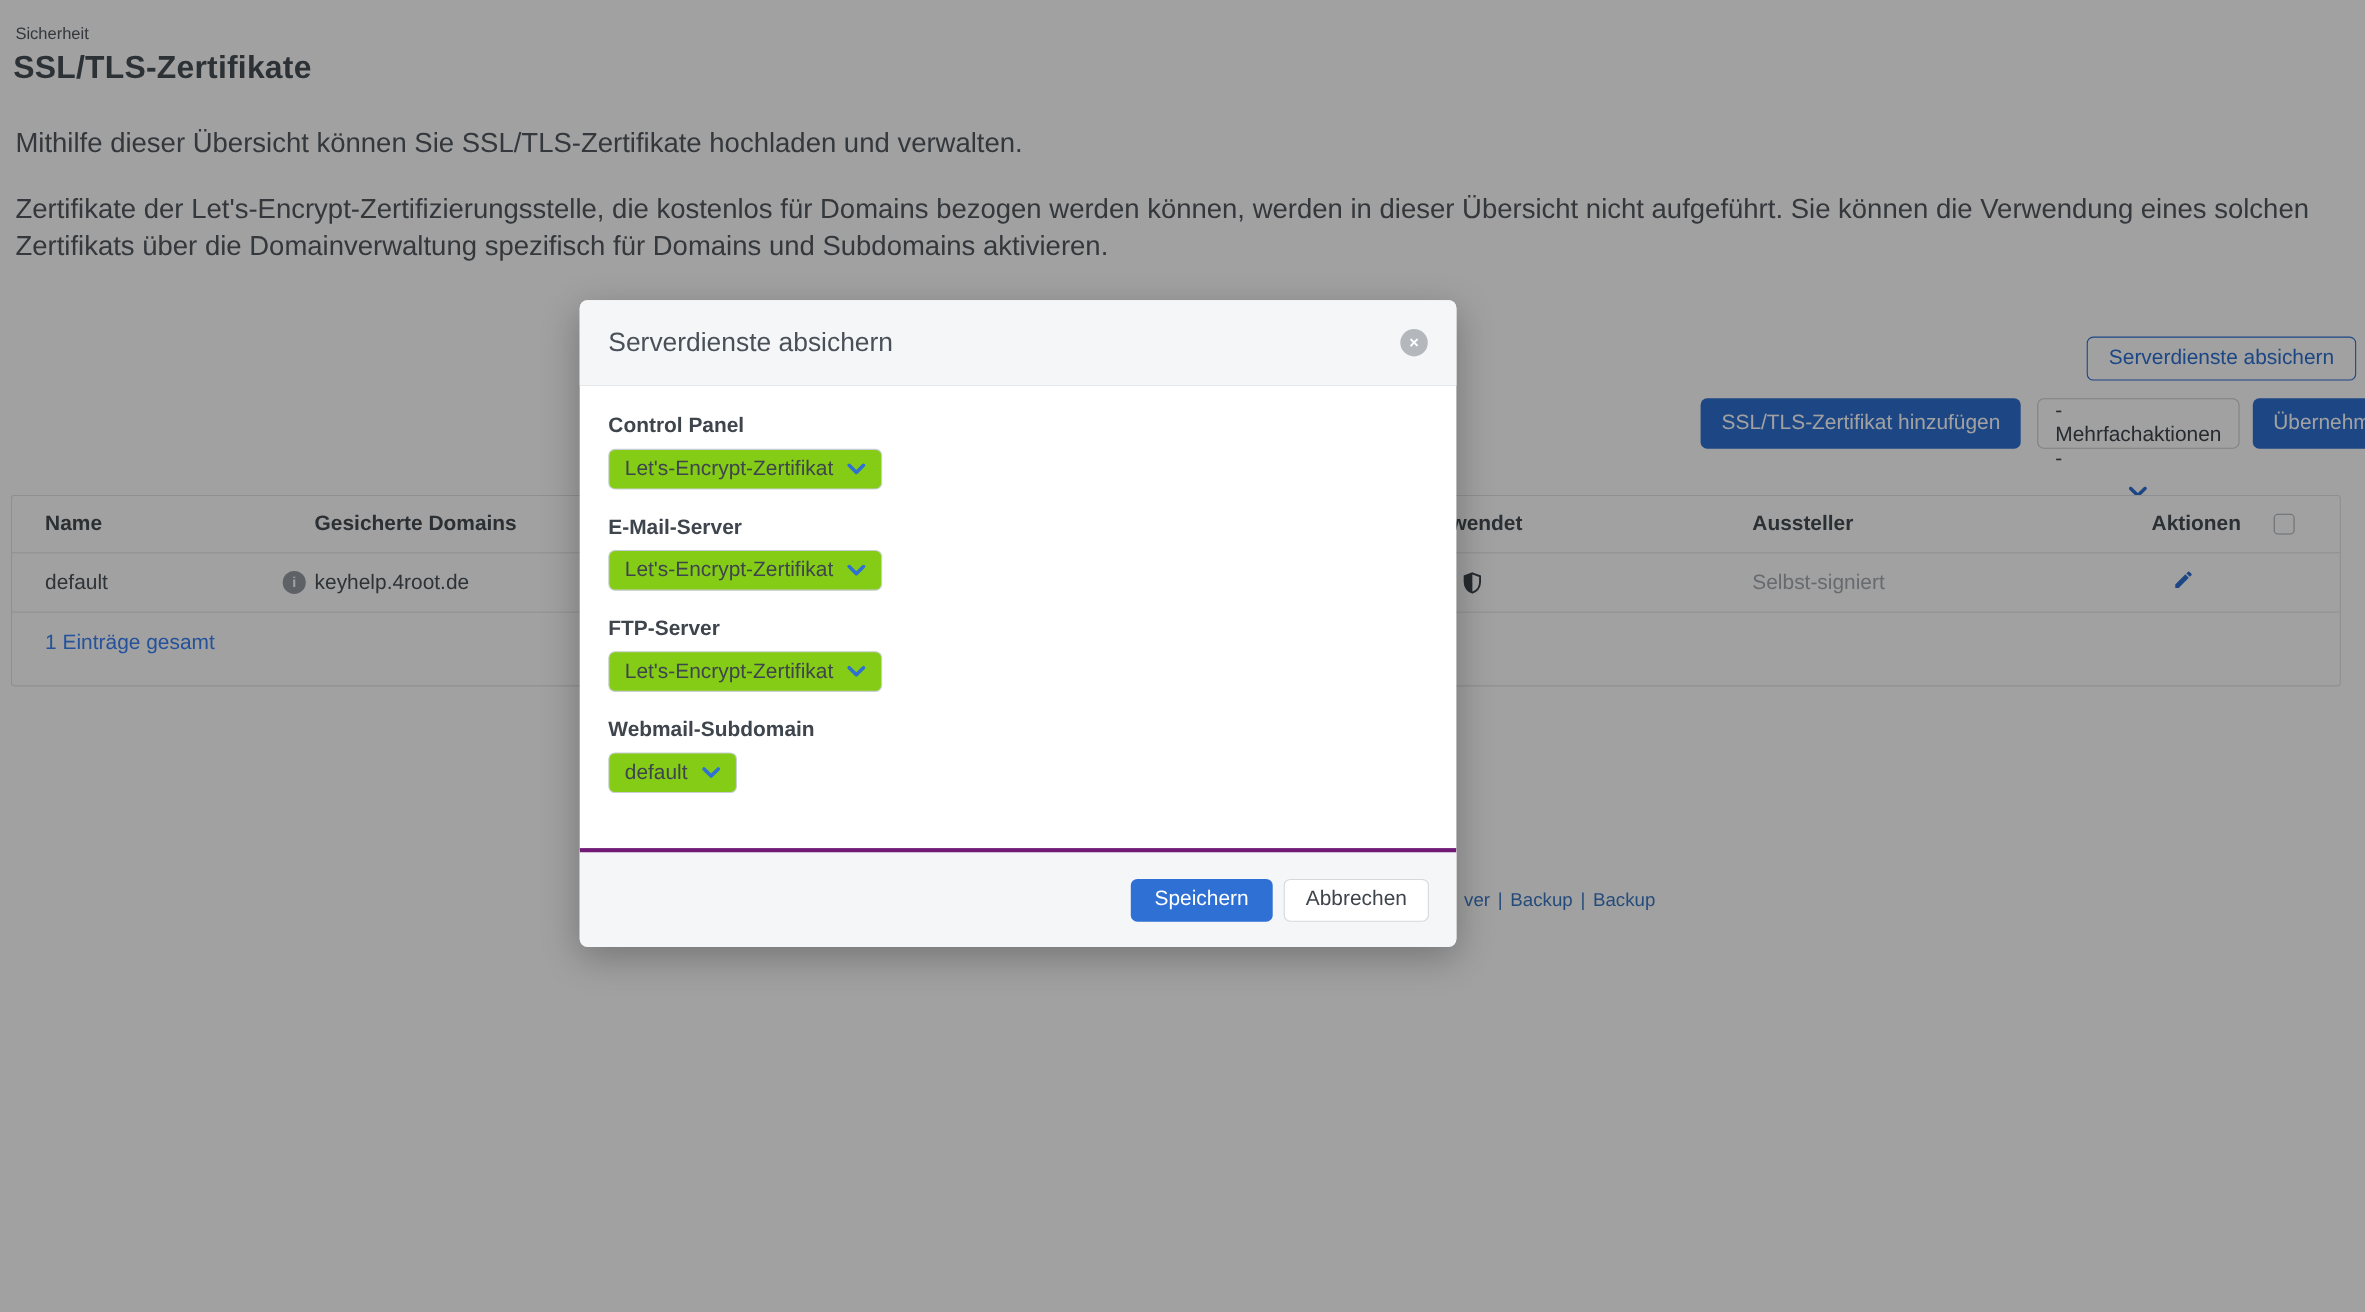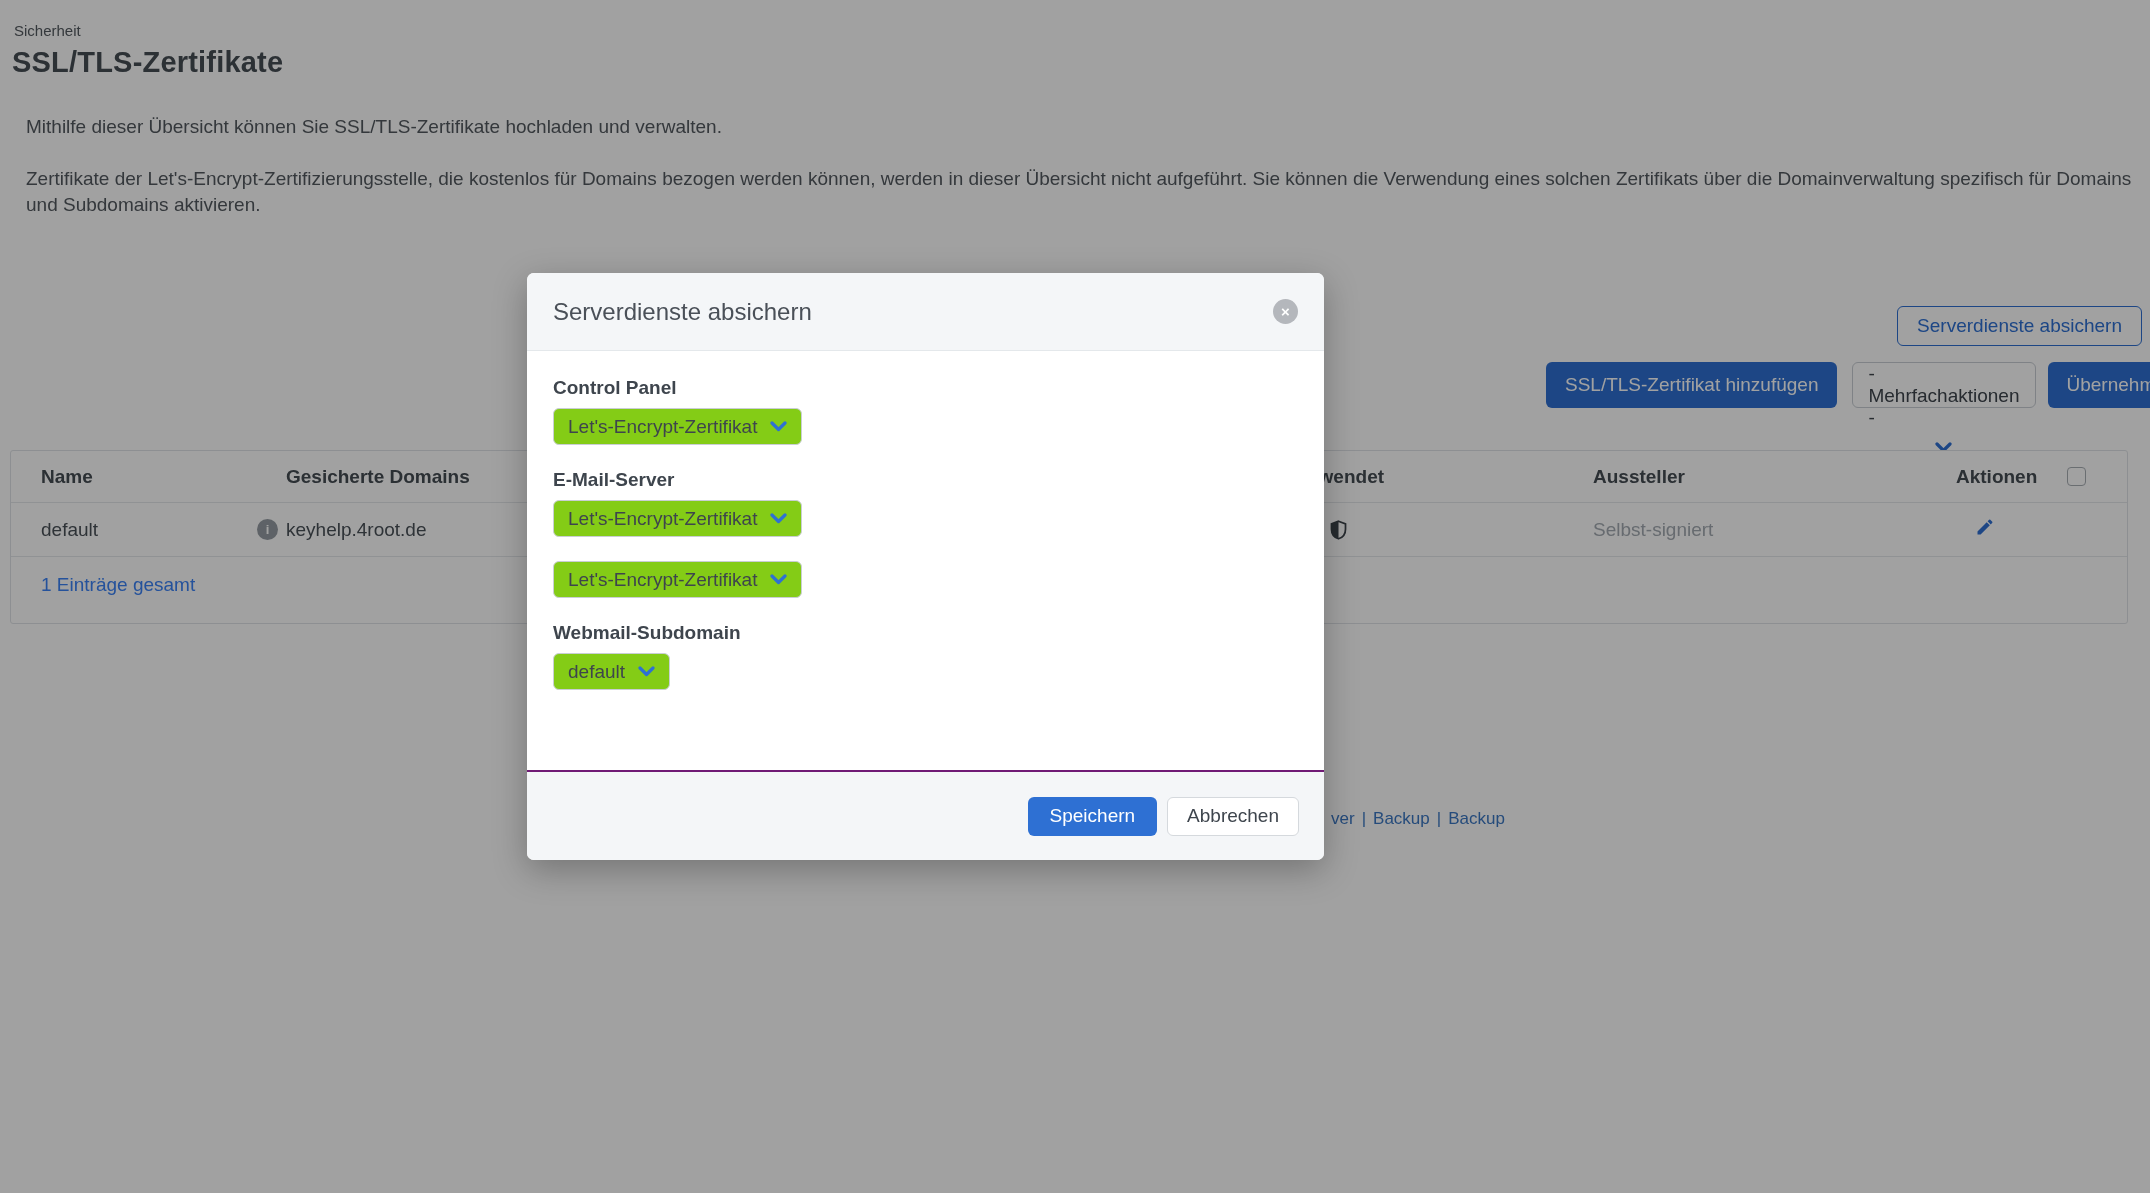--- a/index.html
+++ b/index.html
@@ -4,21 +4,21 @@
 <style>
   * { box-sizing: border-box; }
   html, body { margin: 0; padding: 0; }
   body { font-family: "Liberation Sans", sans-serif; background: #ffffff; }
 
   .screen { position: relative; width: 2150px; height: 1193px; background: #ffffff; overflow: hidden; }
 
   
   .breadcrumb { position: absolute; left: 14px; top: 22px; font-size: 15px; color: #53595f; cursor: pointer; }
   .page-title { position: absolute; left: 12px; top: 46px; margin: 0; font-size: 29px; font-weight: 700; color: #474e55; letter-spacing: .2px; }
-  .intro { position: absolute; left: 14px; top: 114px; right: 16px; font-size: 19px; color: #53595f; line-height: 1.33; margin-left: 12px; }
+  .intro { position: absolute; left: 14px; top: 114px; right: 16px; font-size: 25px; color: #53595f; line-height: 1.33; }
   .intro p { margin: 0 0 27px 0; }
 
   .btn { font-family: inherit; cursor: pointer; display: inline-flex; align-items: center; justify-content: center; white-space: nowrap; }
   .btn-outline { position: absolute; top: 306px; right: 8px; height: 40px; padding: 0 19px; font-size: 19px;
                  color: #2e70d3; background: #ffffff; border: 1px solid #2e70d3; border-radius: 6px; }
 
   .toolbar-row { position: absolute; left: 1546px; top: 362px; height: 46px; display: flex; align-items: stretch; }
   .btn-primary-lg { height: 46px; padding: 0 19px; font-size: 19px; color: #ffffff; background: #2e70d3; border: none; border-radius: 6px; }
   .add-btn { margin-right: 15px; }
   .bulk-select { height: 46px; display: inline-flex; align-items: center; gap: 13px; padding: 0 15px;
@@ -62,21 +62,21 @@
                   border-radius: 7px 7px 0 0; display: flex; align-items: center; justify-content: space-between; padding: 0 26px; }
   .modal-title { font-size: 24px; font-weight: 400; color: #4a5058; }
   .modal-close { width: 25px; height: 25px; border-radius: 50%; background: #b4b7bc; color: #ffffff; border: none;
                  font-size: 15px; font-weight: 700; line-height: 1; display: flex; align-items: center; justify-content: center;
                  cursor: pointer; padding: 0; }
   .modal-body { flex: 1; padding: 26px; }
   .form-label { font-size: 19px; font-weight: 700; color: #3e454d; margin-bottom: 9px; }
   .select-box { display: inline-flex; align-items: center; gap: 13px; height: 37px; padding: 0 14px;
                 border: 1px solid #c9ced4; border-radius: 6px; background: #84cc16;
                 font-size: 19px; color: #3e454d; cursor: pointer; margin-bottom: 24px; }
-  .modal-footer { height: 90px; flex: 0 0 90px; background: #f4f6f8; border-top: 2px solid #701a75;
+  .modal-footer { height: 90px; flex: 0 0 90px; background: #f4f6f8; border-top: 4px solid #701a75;
                   border-radius: 0 0 7px 7px; display: flex; align-items: center; justify-content: flex-end;
                   gap: 10px; padding: 0 25px; }
   .btn-save { height: 39px; padding: 0 22px; font-size: 19px; color: #ffffff; background: #2e70d3; border: none; border-radius: 6px; }
   .btn-cancel { height: 39px; padding: 0 19px; font-size: 19px; color: #3e454d; background: #ffffff; border: 1px solid #d5d9dd; border-radius: 6px; }
 </style>
 </head>
 <body>
 
 <div class="screen">
 
@@ -179,20 +179,21 @@
           <span>Let's-Encrypt-Zertifikat</span>
           <span style="display:inline-flex;">
             <svg width="17" height="11" viewBox="0 0 17 11">
                 <path d="M2 2l6.5 6.5L15 2" fill="none" stroke="#2e70d3" stroke-width="3.2" stroke-linecap="round" stroke-linejoin="round"></path>
               </svg>
           </span>
         </div>
       </div>
 
       <div class="form-group">
+        <div class="form-label">FTP-Server</div>
         <div class="select-box">
           <span>Let's-Encrypt-Zertifikat</span>
           <span style="display:inline-flex;">
             <svg width="17" height="11" viewBox="0 0 17 11">
                 <path d="M2 2l6.5 6.5L15 2" fill="none" stroke="#2e70d3" stroke-width="3.2" stroke-linecap="round" stroke-linejoin="round"></path>
               </svg>
           </span>
         </div>
       </div>
 

